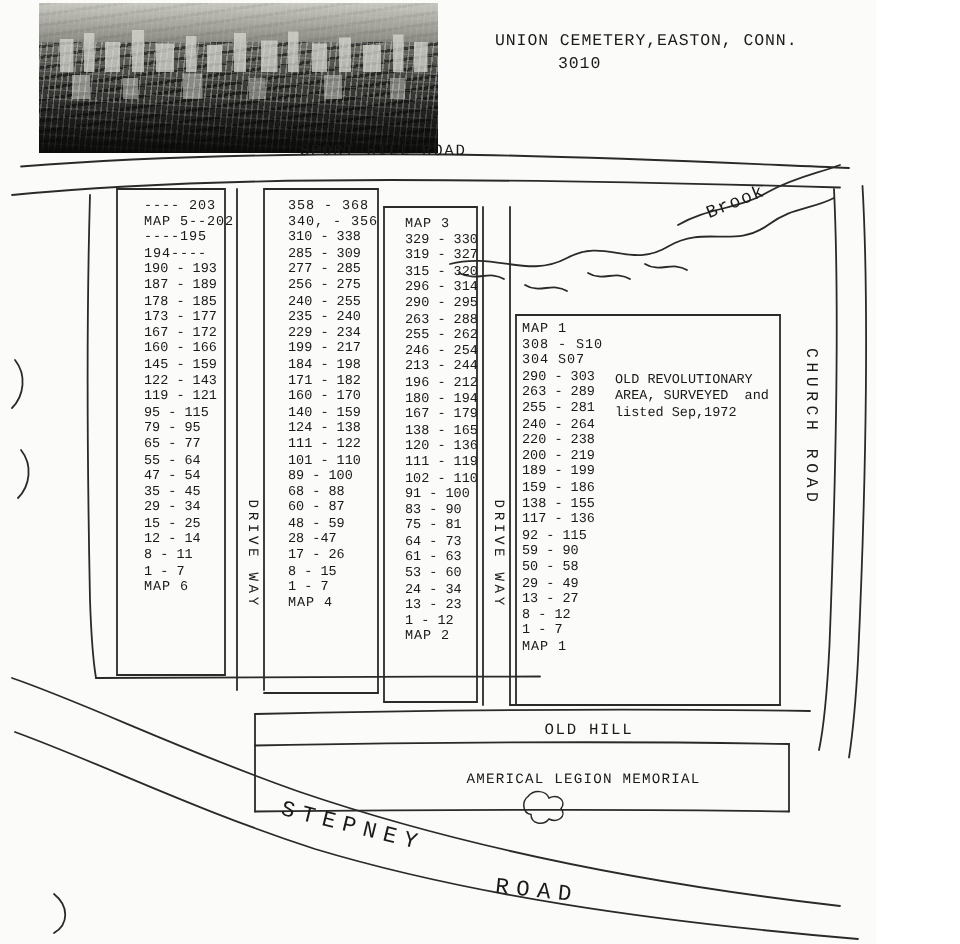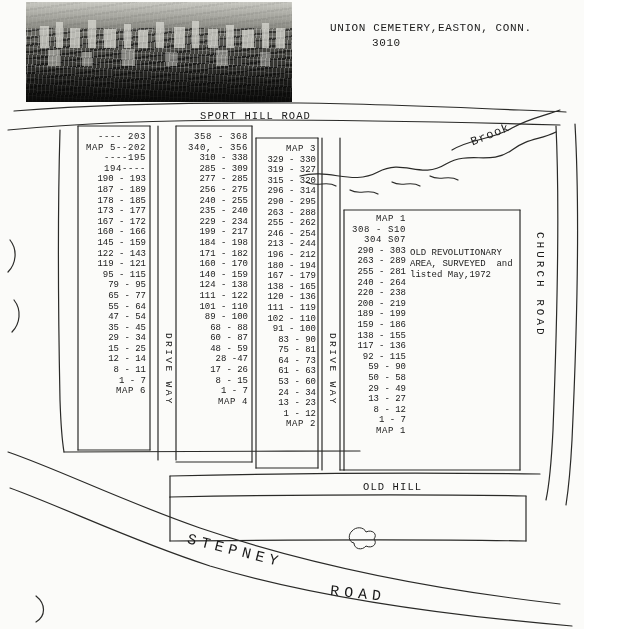--- a/index.html
+++ b/index.html
@@ -76,21 +76,21 @@
     letter-spacing: .6px;
   }
 
   
   .road-label {
     position: absolute;
     font-size: 10.5px;
     letter-spacing: 1.1px;
     white-space: nowrap;
   }
-  #lbl-sport { left: 200px; top: 110px; }
+  #lbl-sport { left: 200px; top: 95px; }
   #lbl-oldroad { left: 363px; top: 481px; }
   #lbl-memorial { left: 311px; top: 514px; font-size: 9.5px; letter-spacing: .8px;}
   #lbl-church {
     left: 534px; top: 232px;
     writing-mode: vertical-rl;
     letter-spacing: 3px;
     font-size: 11px;
   }
   #lbl-brook {
     left: 470px; top: 128px;
@@ -121,21 +121,21 @@
   #dw-2 { left: 327px; top: 333px; }
 
   
   .col {
     position: absolute;
     font-size: 9px;
     line-height: 10.6px;
     white-space: pre;
   }
   .col .mapname { letter-spacing: .6px; }
-  .col-center { text-align: right; }
+  .col-center { text-align: left; margin-left: 12px; }
 
   
   .note {
     position: absolute;
     left: 410px;
     top: 248px;
     font-size: 9px;
     line-height: 11px;
     white-space: pre;
   }
@@ -243,29 +243,30 @@
       <path d="M344,210 L520,210"></path>
       <path d="M344,470 L520,470"></path>
       <path d="M340,470 L344,470"></path>
 
       <path d="M352,531 C356,526 364,527 366,532 C372,529 378,534 374,539 C378,544 372,549 366,546 C362,551 354,549 354,543 C348,542 348,534 352,531" stroke-width="1"></path>
     </g>
   </svg>
 
   <div class="road-label" id="lbl-sport">SPORT HILL ROAD</div>
   <div class="road-label" id="lbl-oldroad">OLD HILL</div>
+  <div class="road-label" id="lbl-memorial">AMERICAL LEGION MEMORIAL</div>
   <div class="road-label" id="lbl-church">CHURCH ROAD</div>
   <div class="road-label" id="lbl-brook">Brook</div>
   <div class="road-label" id="lbl-stepney1">STEPNEY</div>
   <div class="road-label" id="lbl-stepney2">ROAD</div>
   <div class="driveway" id="dw-1">DRIVE WAY</div>
   <div class="driveway" id="dw-2">DRIVE WAY</div>
 
   <div class="note">OLD REVOLUTIONARY
 AREA, SURVEYED  and
-listed May,1972</div>
+listed Sep,1972</div>
 
   <div class="col col-center" id="col-map6" style="left:84px; top:132px; width:62px;"><div class="mapname">---- 203</div><div class="mapname">MAP 5--202</div><div class="mapname">----195</div><div class="mapname">194----</div><div>190 - 193</div><div>187 - 189</div><div>178 - 185</div><div>173 - 177</div><div>167 - 172</div><div>160 - 166</div><div>145 - 159</div><div>122 - 143</div><div>119 - 121</div><div>95 - 115</div><div>79 - 95</div><div>65 - 77</div><div>55 - 64</div><div>47 - 54</div><div>35 - 45</div><div>29 - 34</div><div>15 - 25</div><div>12 - 14</div><div>8 - 11</div><div>1 - 7</div><div class="mapname">MAP 6</div></div>
   <div class="col col-center" id="col-map4" style="left:180px; top:132px; width:68px;"><div class="mapname">358 - 368</div><div class="mapname">340, - 356</div><div>310 - 338</div><div>285 - 309</div><div>277 - 285</div><div>256 - 275</div><div>240 - 255</div><div>235 - 240</div><div>229 - 234</div><div>199 - 217</div><div>184 - 198</div><div>171 - 182</div><div>160 - 170</div><div>140 - 159</div><div>124 - 138</div><div>111 - 122</div><div>101 - 110</div><div>89 - 100</div><div>68 - 88</div><div>60 - 87</div><div>48 - 59</div><div>28 -47</div><div>17 - 26</div><div>8 - 15</div><div>1 - 7</div><div class="mapname">MAP 4</div></div>
   <div class="col col-center" id="col-map2" style="left:258px; top:144px; width:58px;"><div class="mapname">MAP 3</div><div>329 - 330</div><div>319 - 327</div><div>315 - 320</div><div>296 - 314</div><div>290 - 295</div><div>263 - 288</div><div>255 - 262</div><div>246 - 254</div><div>213 - 244</div><div>196 - 212</div><div>180 - 194</div><div>167 - 179</div><div>138 - 165</div><div>120 - 136</div><div>111 - 119</div><div>102 - 110</div><div>91 - 100</div><div>83 - 90</div><div>75 - 81</div><div>64 - 73</div><div>61 - 63</div><div>53 - 60</div><div>24 - 34</div><div>13 - 23</div><div>1 - 12</div><div class="mapname">MAP 2</div></div>
   <div class="col col-center" id="col-map1" style="left:336px; top:214px; width:70px;"><div class="mapname">MAP 1</div><div class="mapname">308 - S10</div><div class="mapname">304 S07</div><div>290 - 303</div><div>263 - 289</div><div>255 - 281</div><div>240 - 264</div><div>220 - 238</div><div>200 - 219</div><div>189 - 199</div><div>159 - 186</div><div>138 - 155</div><div>117 - 136</div><div>92 - 115</div><div>59 - 90</div><div>50 - 58</div><div>29 - 49</div><div>13 - 27</div><div>8 - 12</div><div>1 - 7</div><div class="mapname">MAP 1</div></div>
 
 </div>
 
 </body></html>

